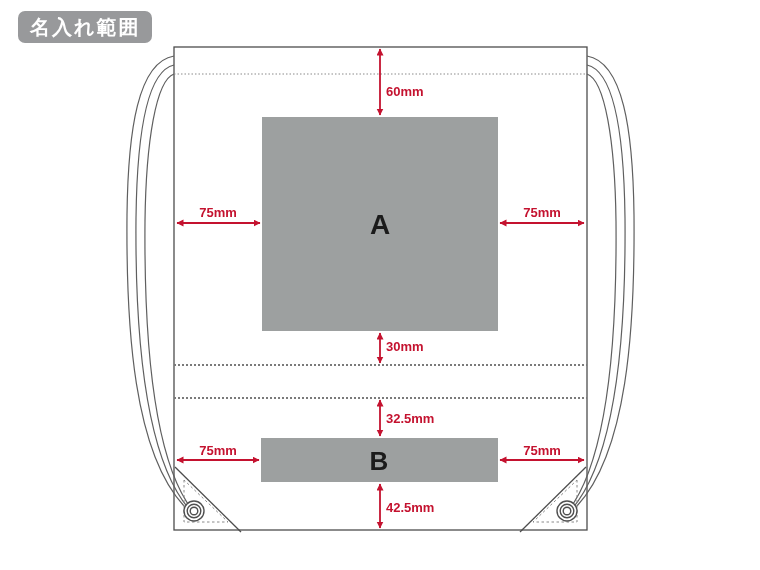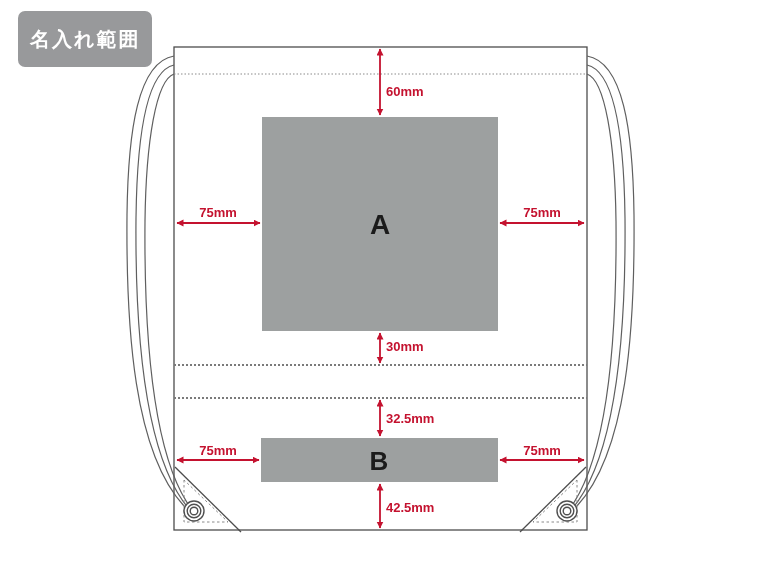--- a/index.html
+++ b/index.html
@@ -12,21 +12,21 @@
   html,body{margin:0;padding:0;}
   body{
     width:760px;height:570px;position:relative;background:#ffffff;
     font-family:"Liberation Sans","DejaVu Sans",sans-serif;
     overflow:hidden;
   }
   .badge{
     position:absolute;left:18px;top:11px;
     background:var(--badge-bg);color:#ffffff;
     font-size:20px;font-weight:bold;letter-spacing:2px;
-    padding:16px 12px;border-radius:7px;line-height:1.2;
+    padding:4px 12px;border-radius:7px;line-height:1.2;
     z-index:2;
   }
   svg{position:absolute;left:0;top:0;}
   .bag-line{stroke:var(--outline);stroke-width:1.3;fill:none;}
   .cord{stroke:#5f5f5f;stroke-width:1.2;fill:none;}
   .fold-dotted{stroke:#8a8a8a;stroke-width:1;stroke-dasharray:1.5 2;fill:none;}
   .seam-dotted{stroke:var(--stitch);stroke-width:2;stroke-dasharray:2 2;fill:none;}
   .stitch-dashed{stroke:#8a8a8a;stroke-width:1;stroke-dasharray:2.5 2.5;fill:none;}
   .area-rect{fill:var(--area-fill);stroke:none;}
   .area-letter{fill:#1b1b1b;font-weight:600;text-anchor:middle;}

